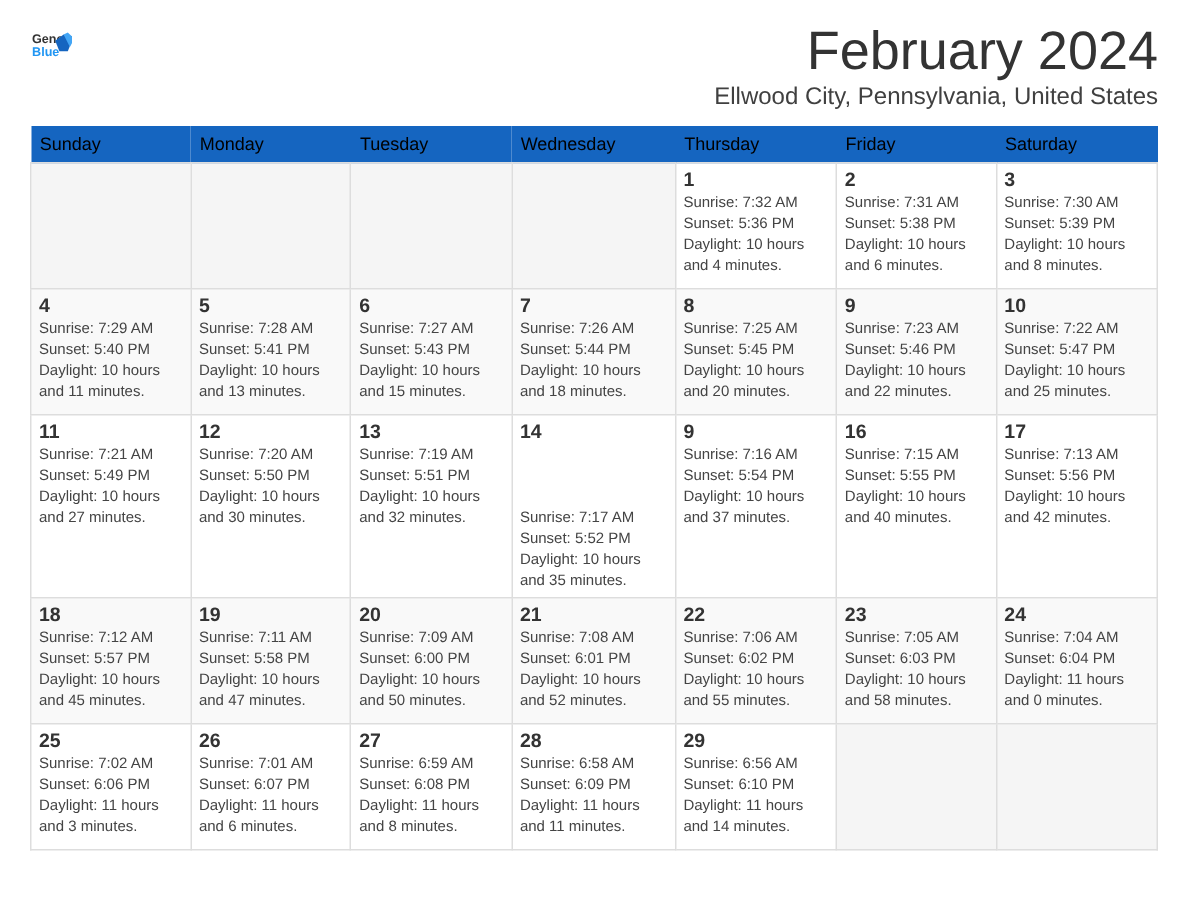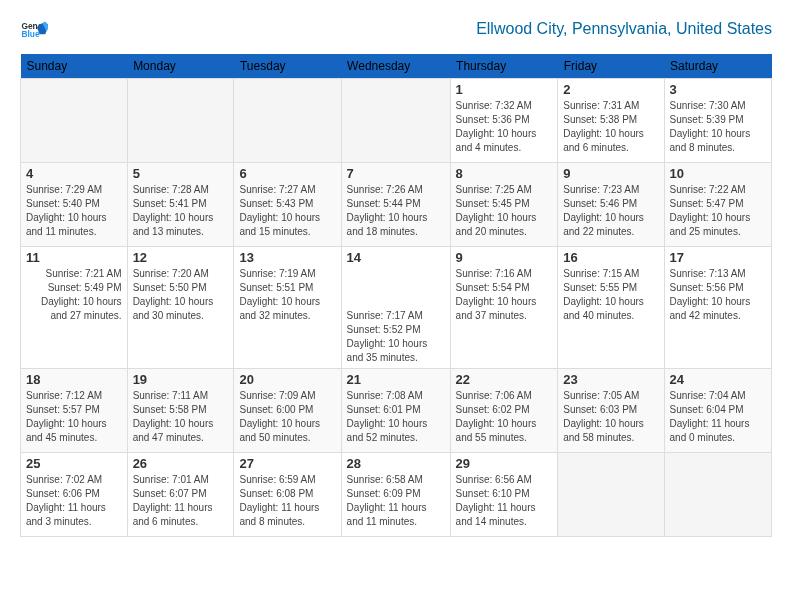--- a/index.html
+++ b/index.html
@@ -32,21 +32,21 @@
       text-align: right;
     }
     .page-title {
       font-size: 36px;
       font-weight: 300;
       color: #333;
       line-height: 1;
     }
     .subtitle {
       font-size: 16px;
-      color: #0369a1;
+      color: #404040;
       margin-top: 4px;
     }
     table {
       width: 100%;
       border-collapse: collapse;
       font-size: 10.5px;
     }
     thead th {
       background-color: #1565C0;
       color: #000000;
@@ -92,20 +92,21 @@
     <div class="logo">
       <svg class="logo-icon" viewBox="0 0 40 40">
         <rect x="0" y="0" width="40" height="40" fill="white"></rect>
         <text x="2" y="18" font-size="12" font-weight="bold" fill="#333" font-family="Arial">General</text>
         <text x="2" y="30" font-size="12" font-weight="bold" fill="#2196F3" font-family="Arial">Blue</text>
         <polygon points="32,10 40,16 36,26 28,26 24,16" fill="#1565C0"></polygon>
         <polygon points="36,8 42,14 38,22 32,10" fill="#42A5F5"></polygon>
       </svg>
     </div>
     <div class="title-area">
+      <div class="page-title">February 2024</div>
       <div class="subtitle">Ellwood City, Pennsylvania, United States</div>
     </div>
   </div>
 
   <table>
     <thead>
       <tr>
         <th>Sunday</th>
         <th>Monday</th>
         <th>Tuesday</th>
@@ -190,21 +191,21 @@
             <span class="day-number">10</span>
             <div class="day-info" style="white-space: pre-line;">Sunrise: 7:22 AM
 Sunset: 5:47 PM
 Daylight: 10 hours
 and 25 minutes.</div>
           </td>
         </tr>
         <tr>
           <td>
             <span class="day-number">11</span>
-            <div class="day-info" style="white-space: pre-line; text-align: right;">Sunrise: 7:21 AM
+            <div class="day-info" style="white-space: pre-line;">Sunrise: 7:21 AM
 Sunset: 5:49 PM
 Daylight: 10 hours
 and 27 minutes.</div>
           </td>
           <td>
             <span class="day-number">12</span>
             <div class="day-info" style="white-space: pre-line;">Sunrise: 7:20 AM
 Sunset: 5:50 PM
 Daylight: 10 hours
 and 30 minutes.</div>

